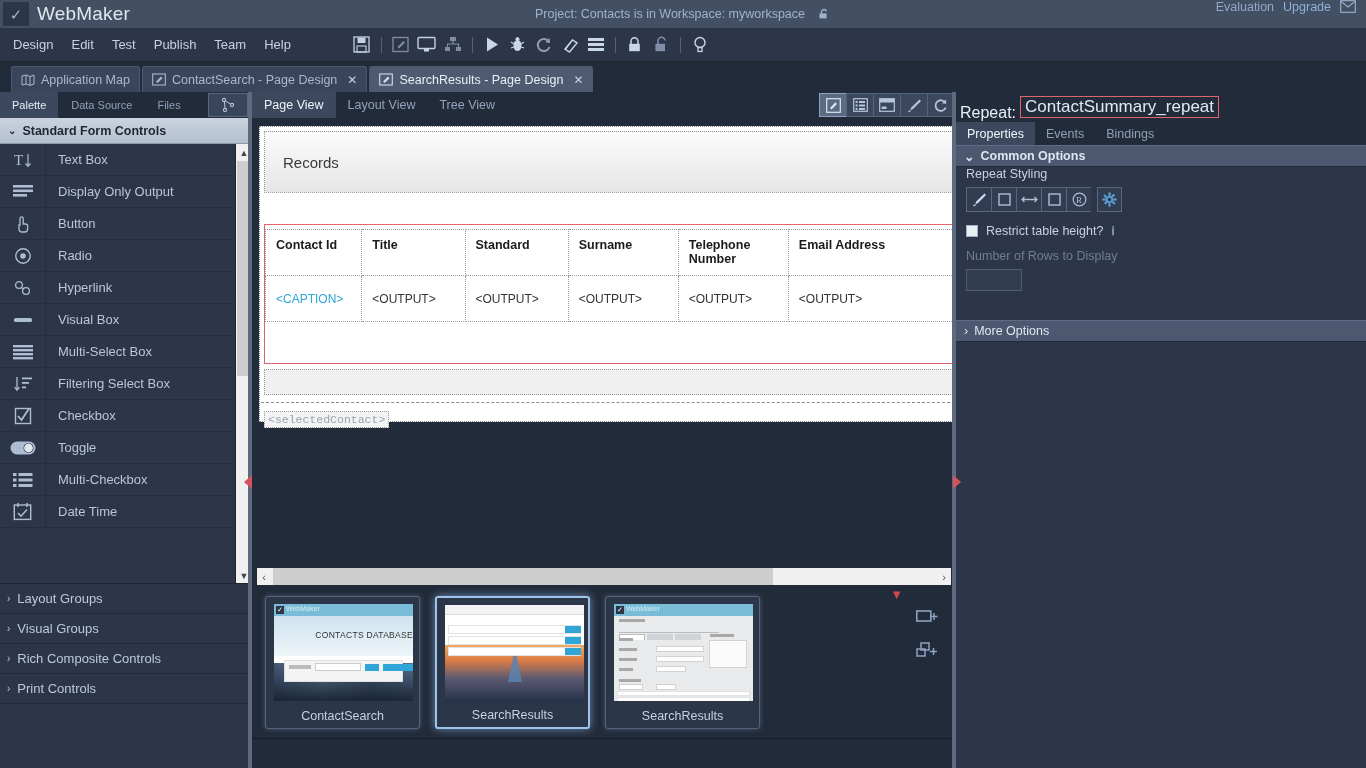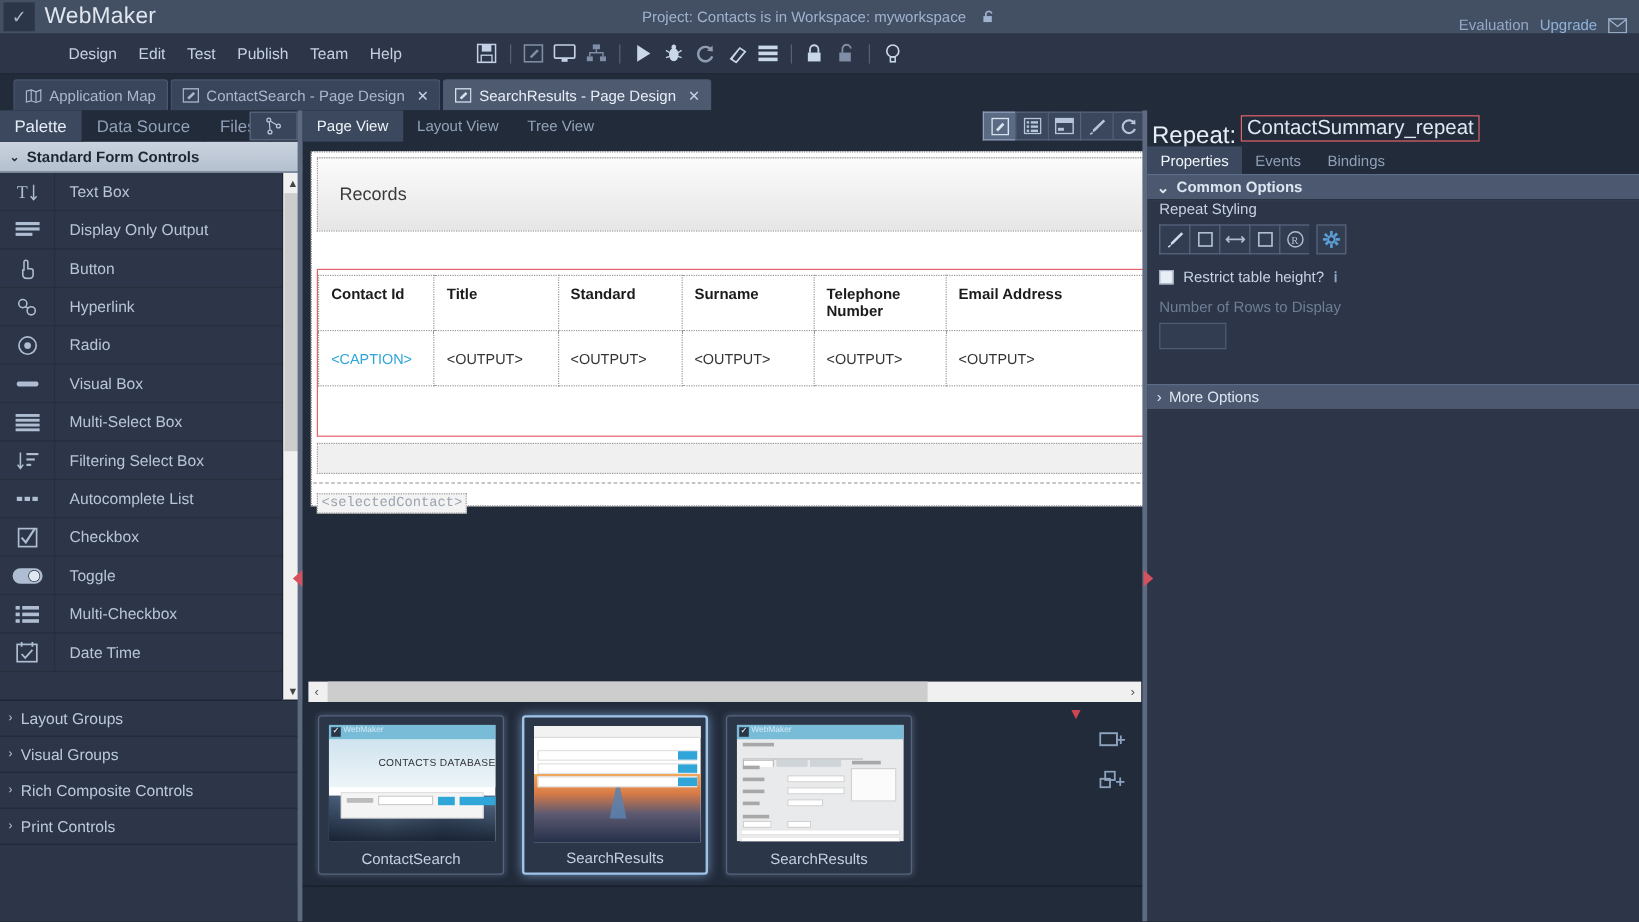--- a/index.html
+++ b/index.html
@@ -28,32 +28,31 @@
   }
   .project-info {
     position: absolute; left: 0; right: 0; top: 0; height: 28px;
     display: flex; align-items: center; justify-content: center;
     font-size: 12.5px; color: #9fb3cf; pointer-events: none;
   }
   .project-info > * { pointer-events: auto; }
   .unlock-ico { margin-left: 12px; display: inline-flex; }
   .titlebar-right {
     position: absolute; right: 10px; top: 0; height: 28px;
-    display: flex; align-items: flex-end; gap: 9px; font-size: 12.5px;
+    display: flex; align-items: flex-start; gap: 9px; font-size: 12.5px;
   }
   .titlebar-right .lnk { color: #93a9c7; }
   .titlebar-right .lnk.up { color: #8fb2da; }
 
   
   .menubar {
     position: absolute; left: 0; top: 28px; width: 1366px; height: 34px;
     background: #2c3648;
     display: flex; align-items: center;
     border-bottom: 1px solid #1d2533;
-    padding-left: 44px;
   }
   .menu-item {
     font-size: 13px; color: #c6d2e2; padding: 4px 8px; margin-left: 2px;
   }
   .menu-item:first-child { margin-left: 5px; }
   .tb-group { display: flex; align-items: center; }
   .tb-btn {
     width: 26px; height: 26px; display: flex; align-items: center; justify-content: center;
   }
   .tb-sep { width: 1px; height: 16px; background: #56627a; margin: 0 6px; }
@@ -76,21 +75,21 @@
   .palette {
     position: absolute; left: 0; top: 92px; width: 252px; height: 676px;
     background: #2c3648;
   }
   .palette-tabs {
     height: 26px; display: flex; align-items: stretch;
     background: #222b3a; position: relative;
   }
   .ptab {
     display: flex; align-items: center; padding: 0 12px;
-    font-size: 14px; color: #8fa0b8; border-right: 1px solid #222b3a;
+    font-size: 11px; color: #8fa0b8; border-right: 1px solid #222b3a;
   }
   .ptab.active { background: #3b485d; color: #e6edf6; }
   .ptab-ico {
     position: absolute; right: 4px; top: 1px; width: 40px; height: 24px;
     background: #38455a; border: 1px solid #5a6780;
     display: flex; align-items: center; justify-content: center;
   }
   .group-header {
     height: 26px; display: flex; align-items: center; gap: 6px;
     padding-left: 8px; font-size: 12.5px; font-weight: bold; color: #1e2633;
@@ -254,21 +253,21 @@
 
   
   .props {
     position: absolute; left: 956px; top: 92px; width: 410px; height: 676px;
     background: #2c3648;
   }
   .props-title {
     height: 30px; display: flex; align-items: center; gap: 4px;
     padding-left: 4px; background: #222b3a;
   }
-  .props-title .lbl { font-size: 20px; color: #e7eef7; margin-top: 12px; }
+  .props-title .lbl { font-size: 16px; color: #e7eef7; margin-top: 12px; }
   .props-title .val {
     font-size: 17px; color: #dfe8f3; border: 1px solid #e3636b; padding: 0 4px;
   }
   .props-tabs { height: 23px; display: flex; background: #222b3a; }
   .prtab { display: flex; align-items: center; padding: 0 11px; font-size: 12.5px; color: #8fa0b8; }
   .prtab.active { background: #3b485d; color: #f1f6fb; }
   .sect-header {
     height: 22px; display: flex; align-items: center; gap: 6px; padding-left: 8px;
     font-size: 12.5px; font-weight: bold; color: #dde6f1;
     background: #4b5870; border-top: 1px solid #5d6c86; border-bottom: 1px solid #222b3a;
@@ -510,36 +509,36 @@
       <div class="ctrl-row">
         <div class="ctrl-ico">
           <svg width="20" height="19" viewBox="0 0 20 19">
               <path d="M7 11 V4.5 a1.6 1.6 0 0 1 3.2 0 V10 h2.4 a2 2 0 0 1 2 2 v3 a3 3 0 0 1 -3 3 H9 a3 3 0 0 1 -3 -3 V11 Z" fill="none" stroke="#aebdd2" stroke-width="1.3"></path>
             </svg>
         </div>
         <div class="ctrl-label">Button</div>
       </div>
       <div class="ctrl-row">
         <div class="ctrl-ico">
+          <svg width="18" height="18" viewBox="0 0 18 18">
+              <circle cx="9" cy="9" r="7.2" fill="none" stroke="#aebdd2" stroke-width="1.4"></circle>
+              <circle cx="9" cy="9" r="2.8" fill="#aebdd2"></circle>
+            </svg>
+        </div>
+        <div class="ctrl-label">Radio</div>
+      </div>
+      <div class="ctrl-row">
+        <div class="ctrl-ico">
           <svg width="22" height="18" viewBox="0 0 22 18">
               <circle cx="7" cy="6" r="3.4" fill="none" stroke="#aebdd2" stroke-width="1.3"></circle>
               <circle cx="14" cy="12" r="3.4" fill="none" stroke="#aebdd2" stroke-width="1.3"></circle>
               <path d="M9 8.5 L12 10" stroke="#aebdd2" stroke-width="1.3"></path>
             </svg>
         </div>
         <div class="ctrl-label">Hyperlink</div>
-      </div>
-      <div class="ctrl-row">
-        <div class="ctrl-ico">
-          <svg width="18" height="18" viewBox="0 0 18 18">
-              <circle cx="9" cy="9" r="7.2" fill="none" stroke="#aebdd2" stroke-width="1.4"></circle>
-              <circle cx="9" cy="9" r="2.8" fill="#aebdd2"></circle>
-            </svg>
-        </div>
-        <div class="ctrl-label">Radio</div>
       </div>
       <div class="ctrl-row">
         <div class="ctrl-ico">
           <svg width="22" height="10" viewBox="0 0 22 10">
               <rect x="2" y="3" width="18" height="4" rx="1.5" fill="#aebdd2"></rect>
             </svg>
         </div>
         <div class="ctrl-label">Visual Box</div>
       </div>
       <div class="ctrl-row">
@@ -556,30 +555,20 @@
       <div class="ctrl-row">
         <div class="ctrl-ico">
           <svg width="22" height="18" viewBox="0 0 22 18">
               <path d="M5 2 V15 M2.6 12.2 L5 15.3 L7.4 12.2" stroke="#aebdd2" stroke-width="1.3" fill="none"></path>
               <rect x="10" y="2.5" width="10" height="1.8" fill="#aebdd2"></rect>
               <rect x="10" y="7" width="7" height="1.8" fill="#aebdd2"></rect>
               <rect x="10" y="11.5" width="4" height="1.8" fill="#aebdd2"></rect>
             </svg>
         </div>
         <div class="ctrl-label">Filtering Select Box</div>
-      </div>
-      <div class="ctrl-row">
-        <div class="ctrl-ico">
-          <svg width="22" height="8" viewBox="0 0 22 8">
-              <rect x="2" y="2" width="4.5" height="3.5" fill="#aebdd2"></rect>
-              <rect x="8.5" y="2" width="4.5" height="3.5" fill="#aebdd2"></rect>
-              <rect x="15" y="2" width="4.5" height="3.5" fill="#aebdd2"></rect>
-            </svg>
-        </div>
-        <div class="ctrl-label">Autocomplete List</div>
       </div>
       <div class="ctrl-row">
         <div class="ctrl-ico">
           <svg width="18" height="18" viewBox="0 0 18 18">
               <rect x="1.5" y="1.5" width="15" height="15" fill="none" stroke="#aebdd2" stroke-width="1.4"></rect>
               <path d="M4 9 L7.5 13 L15 1.5" fill="none" stroke="#aebdd2" stroke-width="1.8"></path>
             </svg>
         </div>
         <div class="ctrl-label">Checkbox</div>
       </div>

